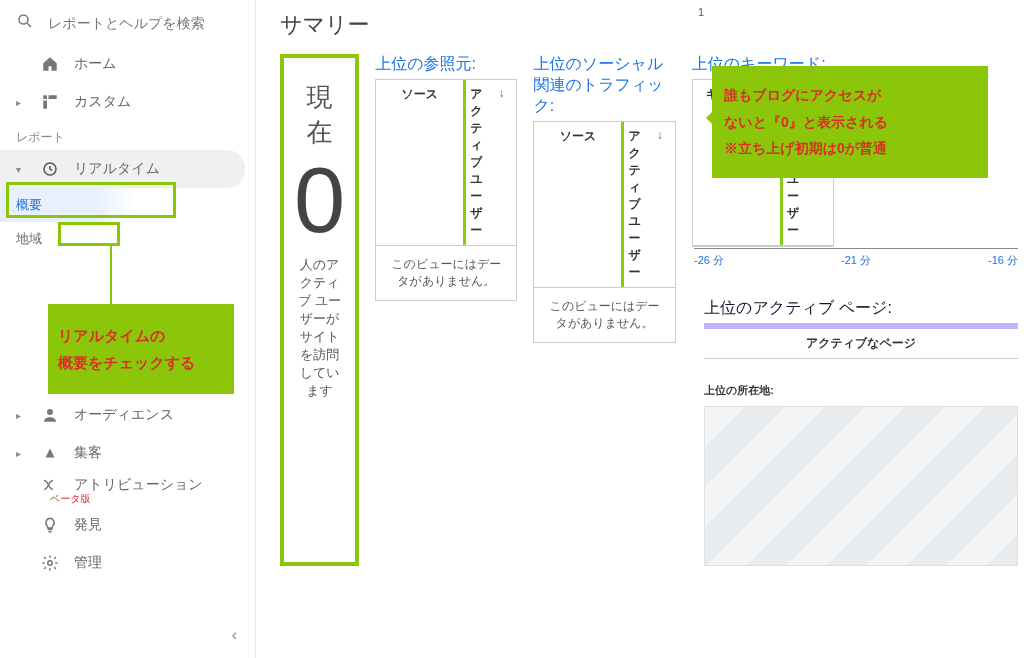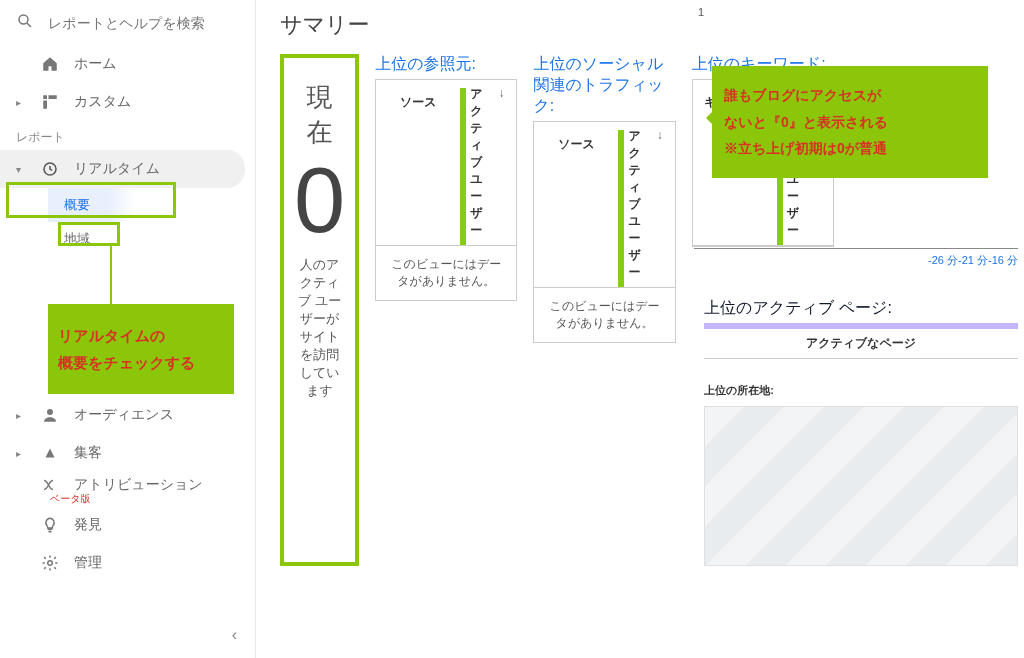--- a/index.html
+++ b/index.html
@@ -9,47 +9,47 @@
     
     .sidebar { width: 256px; border-right: 1px solid #e8e8e8; background: #fff; display: flex; flex-direction: column; position: relative; }
     .search-row { display: flex; align-items: center; padding: 12px 16px; gap: 14px; }
     .search-row input { border: none; outline: none; font-size: 14px; color: #888; width: 100%; background: transparent; }
     .nav-item { display: flex; align-items: center; padding: 10px 16px; gap: 14px; color: #555; cursor: pointer; }
     .nav-item .chev { width: 10px; color: #888; font-size: 10px; }
     .nav-item .icon { width: 20px; color: #777; display: flex; justify-content: center; }
     .nav-item .label { font-size: 14px; color: #666; }
     .section-label { padding: 8px 16px 4px 16px; font-size: 12px; color: #888; }
     .nav-realtime { background: #f0f0f0; border-radius: 0 18px 18px 0; margin-right: 10px; }
-    .sub-items { padding-left: 48px; }
+    .sub-items { }
     .sub-item { padding: 8px 0 8px 16px; font-size: 13px; color: #666; cursor: pointer; }
     .sub-item.active { color: #1a73e8; background: linear-gradient(to right, #e8f0fe 70%, transparent); border-radius: 0 14px 14px 0; margin-right: 120px; }
     .beta { font-size: 10px; color: #d93025; margin-left: 50px; margin-top: -4px; }
     .collapse-chev { position: absolute; bottom: 14px; right: 18px; color: #888; font-size: 16px; cursor: pointer; }
 
     
     .main { flex: 1; padding: 10px 0 0 24px; overflow: hidden; position: relative; }
     .page-title { font-size: 22px; font-weight: 500; color: #444; margin-bottom: 14px; }
     .content { display: flex; gap: 24px; }
     .colL { width: 400px; display: flex; flex-direction: row; gap: 16px; }
     .colR { flex: 1; padding-right: 6px; }
 
     .now-card { border: 4px solid #8bc60a; padding: 16px 10px 40px; text-align: center; }
     .now-title { font-size: 26px; color: #555; margin-top: 6px; }
     .now-number { font-size: 92px; line-height: 1; color: #444; margin: 4px 0 10px; font-weight: 300; }
     .now-sub { font-size: 13px; color: #555; }
 
     .panel-title { color: #1a73e8; font-size: 16px; font-weight: 500; margin-bottom: 4px; cursor: pointer; }
     .tbl { border: 1px solid #ccc; }
     .tbl-head { display: flex; border-bottom: 1px solid #ccc; font-weight: bold; font-size: 12px; }
-    .tbl-head .c1 { width: 90px; text-align: center; padding: 6px 4px; border-right: 6px solid #84cc16; margin-top: 8px; }
+    .tbl-head .c1 { width: 90px; text-align: center; padding: 6px 4px; border-right: 3px solid #84cc16; }
     .tbl-head .c2 { flex: 1; text-align: center; padding: 6px 4px; }
     .tbl-head .c3 { width: 30px; text-align: center; padding: 6px 4px; color: #666; }
     .tbl-body { text-align: center; padding: 10px; color: #555; font-size: 12px; }
 
-    .time-axis { display: flex; justify-content: flex-end; font-size: 11px; color: #1a73e8; border-top: 1px solid #888; margin-top: 230px; padding-top: 4px; margin-right: 0; margin-left: -10px; }
+    .time-axis { display: flex; justify-content: space-between; font-size: 11px; color: #1a73e8; border-top: 1px solid #888; margin-top: 230px; padding-top: 4px; margin-right: 0; margin-left: -10px; }
     .one-mark { font-size: 11px; color: #555; margin-top: -48px; margin-left: -6px; }
     .panel-titleR { color: #0f172a; font-size: 16px; font-weight: 500; margin: 30px 0 4px; cursor: pointer; }
     .tblR-head { border-top: 6px solid #c4b5fd; border-bottom: 1px solid #ccc; text-align: center; font-weight: bold; font-size: 12px; padding: 6px 0; }
     .loc-title { font-size: 11px; font-weight: bold; color: #333; margin: 24px 0 8px; }
     .map-ph { height: 160px; background: linear-gradient(135deg, #f2f4f6 25%, #e8ecef 25%, #e8ecef 50%, #f2f4f6 50%, #f2f4f6 75%, #e8ecef 75%); background-size: 80px 80px; border: 1px solid #e0e0e0; position: relative; overflow: hidden; }
 
     
     .box-realtime-hl { position: absolute; left: 6px; top: 182px; width: 170px; height: 36px; border: 3px solid #8bc60a; z-index: 5; pointer-events: none; }
     .box-overview-hl { position: absolute; left: 58px; top: 222px; width: 62px; height: 24px; border: 3px solid #8bc60a; z-index: 5; pointer-events: none; }
     .anno-left { position: absolute; left: 48px; top: 304px; width: 186px; background: #8bc60a; padding: 18px 10px; color: #d93025; font-weight: bold; font-size: 15px; line-height: 1.8; z-index: 6; }

